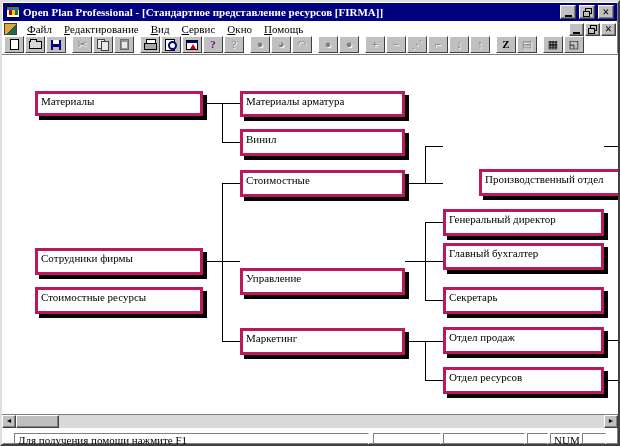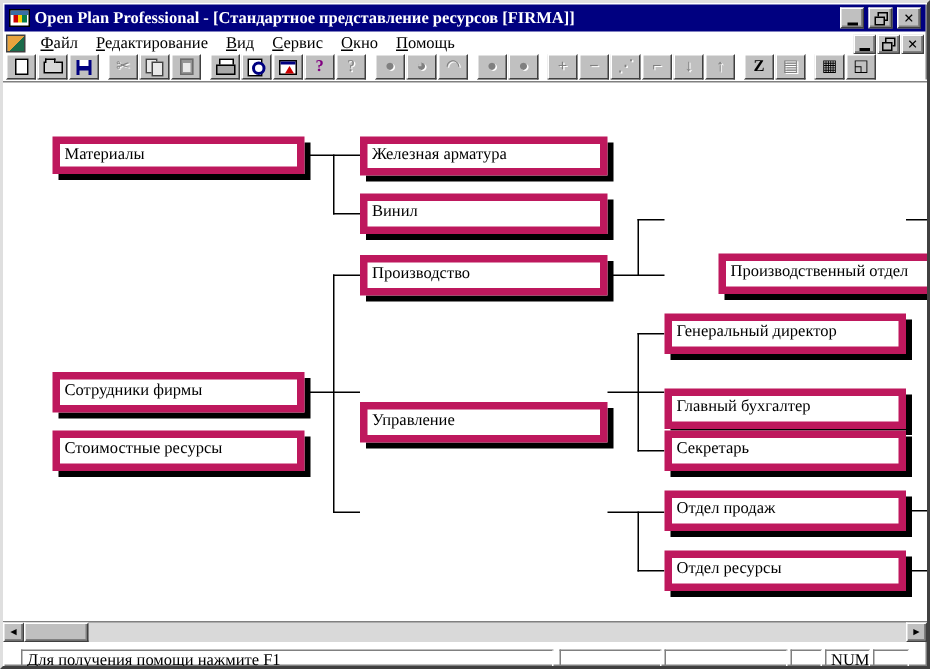--- a/index.html
+++ b/index.html
@@ -58,21 +58,21 @@
   .icon-print::before{content:"";position:absolute;left:2px;top:0;width:8px;height:4px;background:#fff;border:1px solid #000;}
   .icon-print::after{content:"";position:absolute;left:0;top:4px;width:11px;height:5px;background:#a8a8a8;border:1px solid #000;}
   .icon-print-preview{width:12px;height:11px;}
   .icon-print-preview::before{content:"";position:absolute;left:0;top:0;width:8px;height:10px;background:#fff;border:1px solid #000;}
   .icon-print-preview::after{content:"";position:absolute;right:0;bottom:0;width:5px;height:5px;border:2px solid #000080;border-radius:50%;background:#fff;}
   .icon-views{width:12px;height:10px;border:1px solid #000;background:#fff;}
   .icon-views::before{content:"";position:absolute;left:0;top:0;right:0;height:2px;background:#000080;}
   .icon-views::after{content:"";position:absolute;left:3px;top:3px;border-left:3px solid transparent;border-right:3px solid transparent;border-bottom:5px solid #c00;}
   
   .canvas{height:360px;background:#fff;position:relative;overflow:hidden;border-top:1px solid #808080;}
-  .node{position:absolute;background:#fff;border:5px solid #be185d;box-shadow:4px 4px 0 0 #000;
+  .node{position:absolute;background:#fff;border:3px solid #be185d;box-shadow:4px 4px 0 0 #000;
     font-size:11px;line-height:13px;padding:1px 2px 0 3px;overflow:hidden;cursor:default;}
   .seg{position:absolute;background:#000;}
   
   .hscroll{height:14px;background:#d9d9d9;position:relative;border-top:1px solid #808080;}
   .harrow{position:absolute;top:0;width:14px;height:13px;background:#c0c0c0;
     border:1px solid;border-color:#fff #404040 #404040 #fff;box-shadow:inset -1px -1px 0 #808080;
     font-size:7px;line-height:11px;text-align:center;color:#000;}
   .harrow.left{left:0;}
   .harrow.right{right:0;}
   .hthumb{position:absolute;left:14px;top:0;width:43px;height:13px;background:#c0c0c0;
@@ -223,32 +223,33 @@
       <div class="seg" style="left: 423px; top: 167px; width: 18px; height: 1px;"></div>
       <div class="seg" style="left: 423px; top: 245px; width: 18px; height: 1px;"></div>
       <div class="seg" style="left: 403px; top: 286px; width: 38px; height: 1px;"></div>
       <div class="seg" style="left: 423px; top: 286px; width: 1px; height: 40px;"></div>
       <div class="seg" style="left: 423px; top: 325px; width: 18px; height: 1px;"></div>
       <div class="seg" style="left: 602px; top: 91px; width: 14px; height: 1px;"></div>
       <div class="seg" style="left: 602px; top: 127px; width: 14px; height: 1px;"></div>
       <div class="seg" style="left: 602px; top: 285px; width: 14px; height: 1px;"></div>
       <div class="seg" style="left: 602px; top: 325px; width: 14px; height: 1px;"></div>
       <div class="node" style="left: 33px; top: 36px; width: 168px; height: 25px;">Материалы</div>
-      <div class="node" style="left: 238px; top: 36px; width: 165px; height: 26px;">Железная арматура</div>
+      <div class="node" style="left: 238px; top: 36px; width: 165px; height: 26px;">Материалы арматура</div>
       <div class="node" style="left: 238px; top: 74px; width: 165px; height: 27px;">Винил</div>
-      <div class="node" style="left: 238px; top: 115px; width: 165px; height: 27px;">Производство</div>
+      <div class="node" style="left: 238px; top: 115px; width: 165px; height: 27px;">Стоимостные</div>
       <div class="node" style="left: 238px; top: 193px; width: 165px; height: 27px; margin-top: 20px;">Управление</div>
+      <div class="node" style="left: 238px; top: 273px; width: 165px; height: 27px;">Маркетинг</div>
       <div class="node" style="left: 33px; top: 193px; width: 168px; height: 27px;">Сотрудники фирмы</div>
       <div class="node" style="left: 33px; top: 232px; width: 168px; height: 27px;">Стоимостные ресурсы</div>
       <div class="node" style="left: 441px; top: 114px; width: 161px; height: 27px; margin-left: 36px;">Производственный отдел</div>
       <div class="node" style="left: 441px; top: 154px; width: 161px; height: 27px;">Генеральный директор</div>
-      <div class="node" style="left: 441px; top: 204px; width: 161px; height: 27px;">Главный бухгалтер</div>
+      <div class="node" style="left: 441px; top: 188px; width: 161px; height: 27px;">Главный бухгалтер</div>
       <div class="node" style="left: 441px; top: 232px; width: 161px; height: 27px;">Секретарь</div>
       <div class="node" style="left: 441px; top: 272px; width: 161px; height: 27px;">Отдел продаж</div>
-      <div class="node" style="left: 441px; top: 312px; width: 161px; height: 27px;">Отдел ресурсы</div>
+      <div class="node" style="left: 441px; top: 312px; width: 161px; height: 27px;">Отдел ресурсов</div>
     </div>
 
   <div class="hscroll">
     <span class="harrow left">◄</span>
     <span class="hthumb"></span>
     <span class="harrow right">►</span>
   </div>
 
   <div class="statusbar">
     <div class="panel main">Для получения помощи нажмите F1</div>

